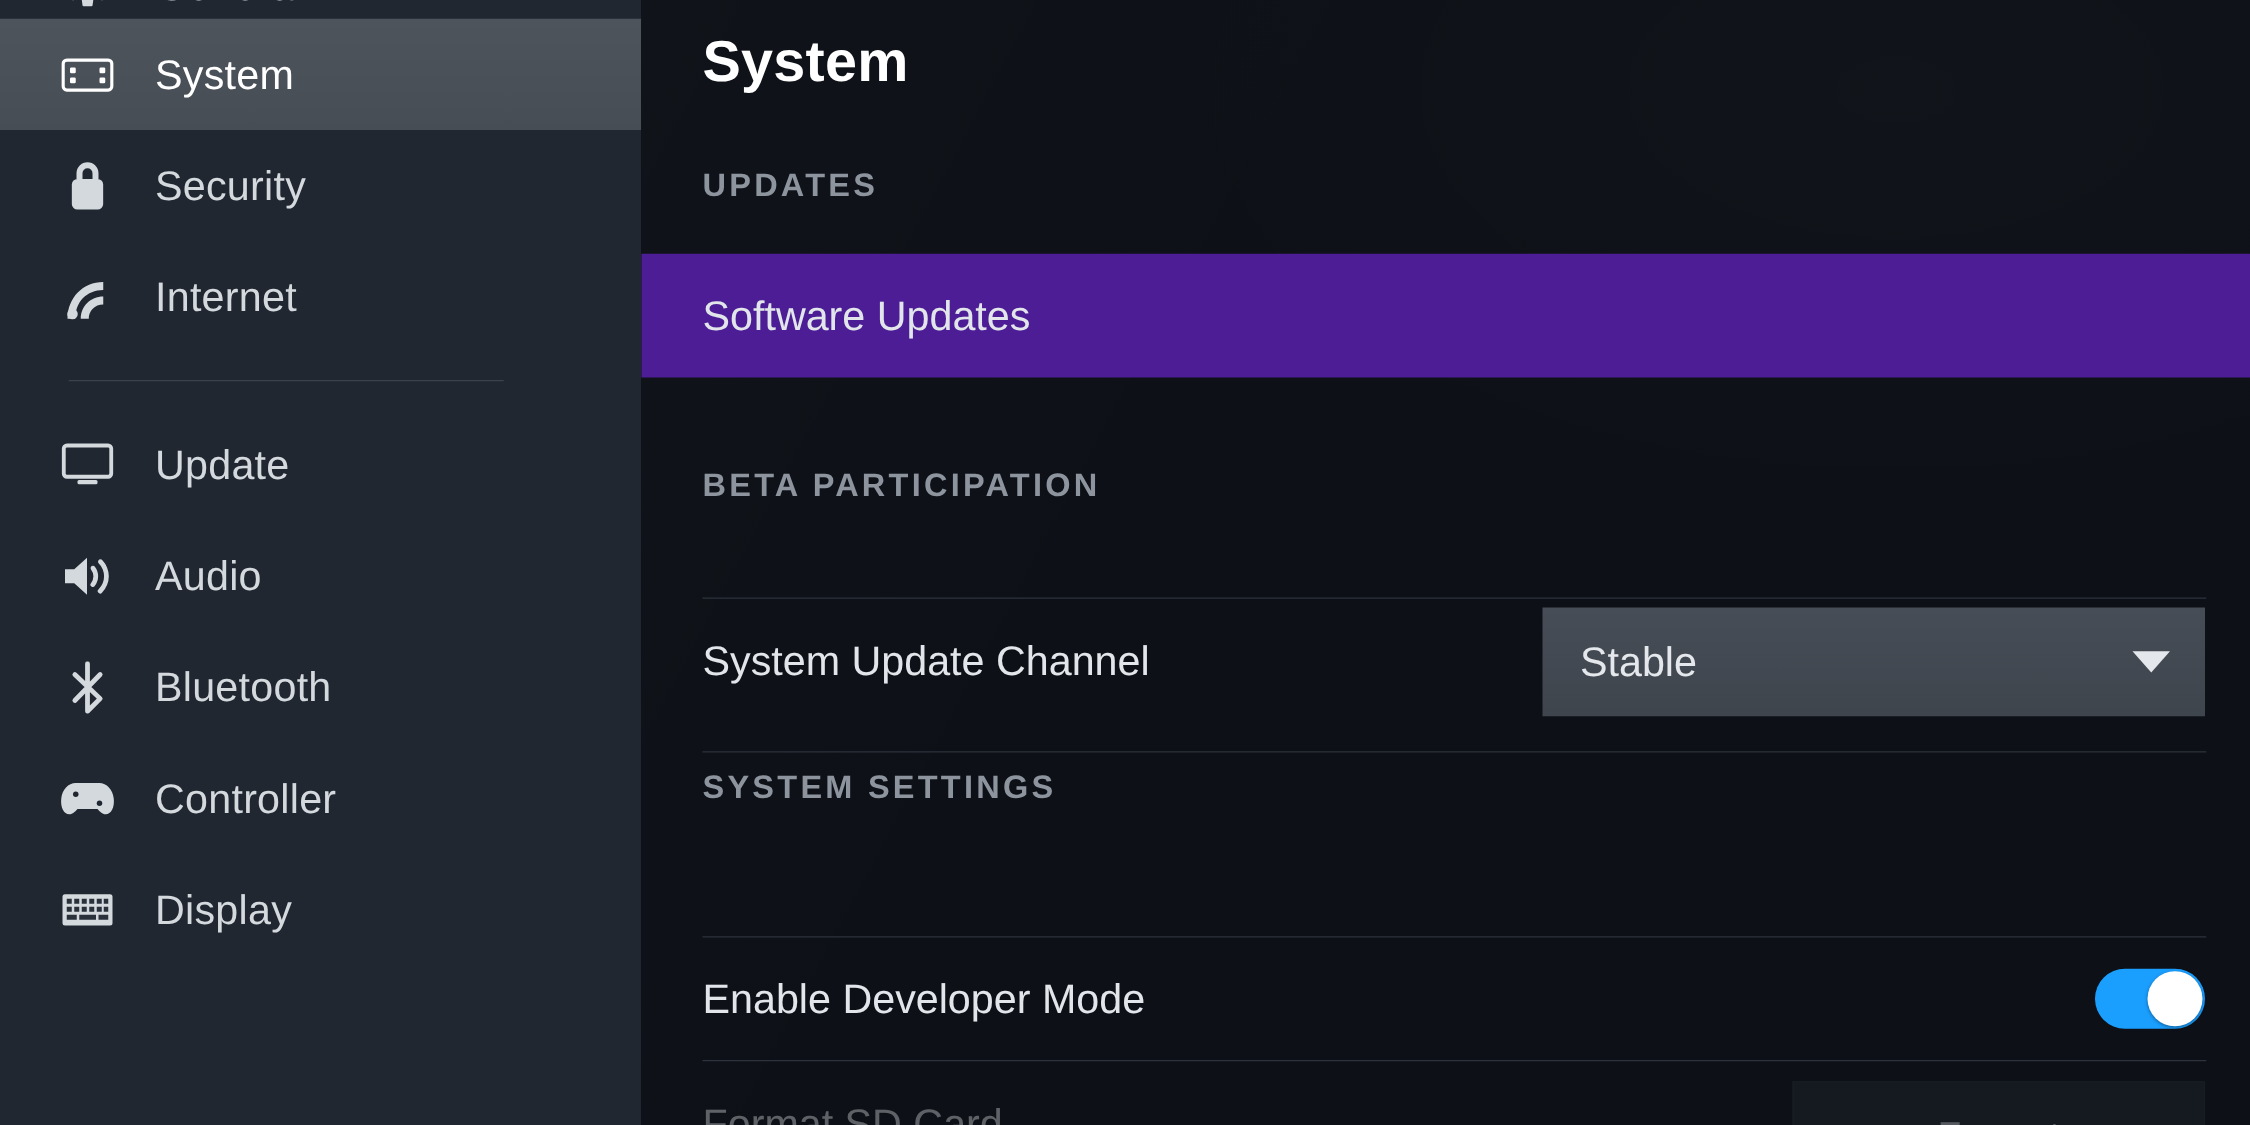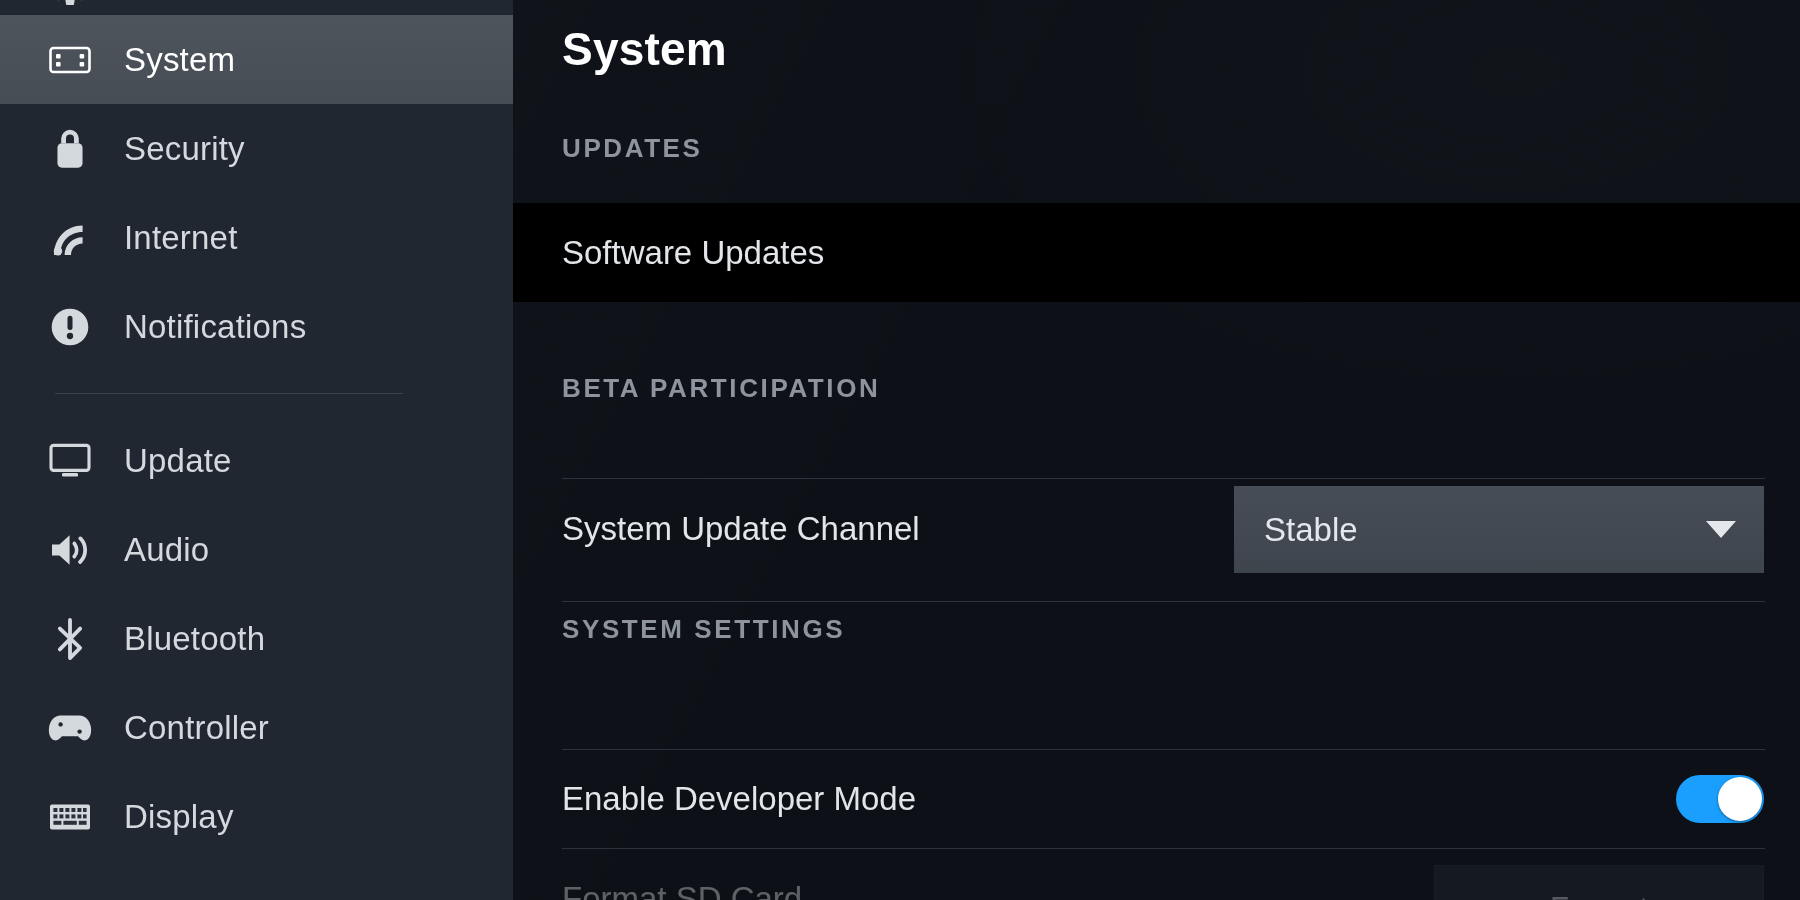--- a/index.html
+++ b/index.html
@@ -105,21 +105,21 @@
     align-items:center;
     padding-left:49px;
     padding-right:36px;
   }
   .row-label {
     font-size:33px;
     color:#e2e6ea;
     font-weight:400;
     white-space:nowrap;
   }
-  .row-hl { background:#000000; }
+  .row-hl { background:#4c1d95; }
 
   .divider {
     position:absolute;
     left:562px;
     width:1203px;
     height:1px;
     background:#2c333c;
   }
 
   
@@ -233,30 +233,20 @@
       <span class="nav-icon">
         <svg width="40" height="38" viewBox="0 0 40 38" fill="#d4d9de">
           <path d="M4 36h6.2C10.2 22.6 19.4 13 32.6 13V6.6C16.4 6.6 4 19.2 4 36Z"></path>
           <path d="M14.6 36h6.4c0-6.4 4.8-11.4 11.6-11.4v-6.4c-10.2 0-18 7.8-18 17.8Z"></path>
           <circle cx="8" cy="32.2" r="4.2"></circle>
         </svg>
       </span>
       <span class="nav-label">Internet</span>
     </div>
 
-    <div class="nav-item">
-      <span class="nav-icon">
-        <svg width="40" height="40" viewBox="0 0 24 24">
-          <circle cx="12" cy="12" r="11" fill="#d4d9de"></circle>
-          <rect x="10.5" y="5.2" width="3" height="8.6" rx="1.5" fill="#212731"></rect>
-          <circle cx="12" cy="17.4" r="1.9" fill="#212731"></circle>
-        </svg>
-      </span>
-      <span class="nav-label">Notifications</span>
-    </div>
 
     <div class="nav-sep"></div>
 
     <div class="nav-item">
       <span class="nav-icon">
         <svg width="42" height="36" viewBox="0 0 42 36" fill="none">
           <rect x="2" y="2.4" width="38" height="25" rx="2.6" stroke="#d4d9de" stroke-width="3.1"></rect>
           <rect x="13" y="30" width="16" height="3.4" rx="1.2" fill="#d4d9de"></rect>
         </svg>
       </span>

